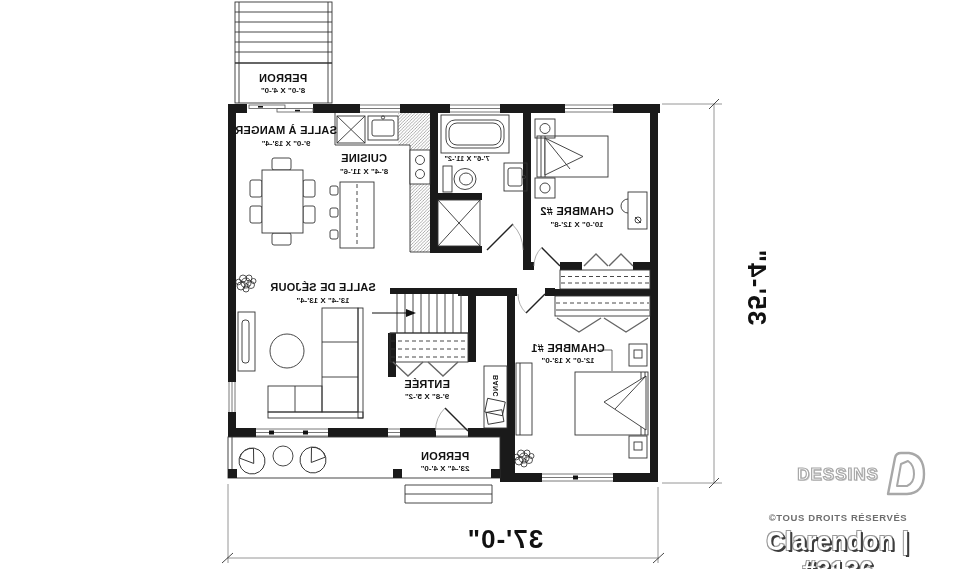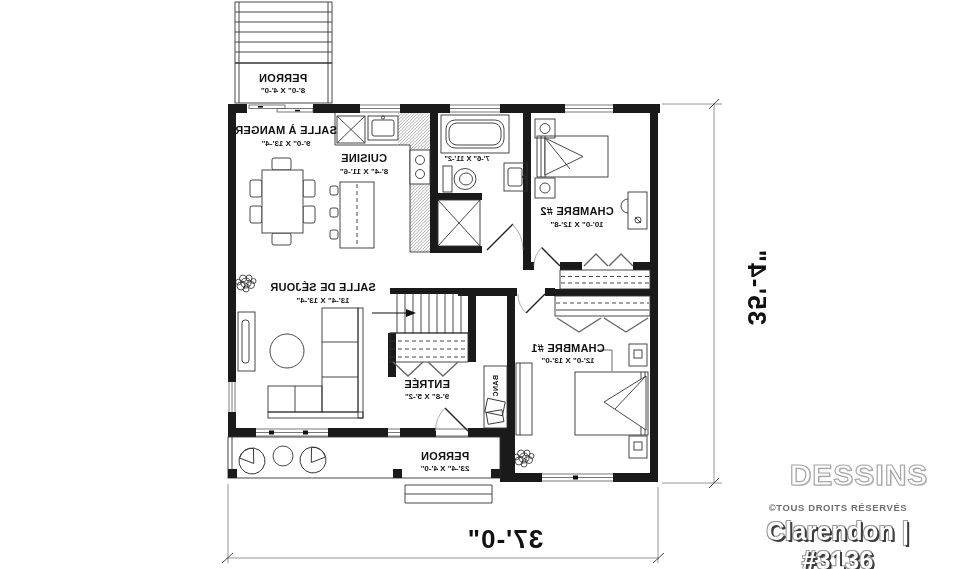--- a/index.html
+++ b/index.html
@@ -6,24 +6,24 @@
   .page{position:relative;width:960px;height:569px;background:#fff;overflow:hidden;
         font-family:"Liberation Sans",sans-serif;}
   svg text{font-family:"Liberation Sans",sans-serif;fill:#111;}
   .room-name{font-size:11px;font-weight:bold;letter-spacing:0.2px;}
   .room-dims{font-size:8px;font-weight:bold;}
   .small-dims{font-size:7.5px;font-weight:bold;}
   .big-dim{font-size:26px;font-weight:bold;letter-spacing:1px;}
   .banc-txt{font-size:7px;font-weight:bold;letter-spacing:0.5px;}
   .watermark{position:absolute;left:748px;top:450px;width:180px;text-align:center;}
   .brand-row{display:flex;align-items:center;justify-content:center;gap:6px;}
-  .brand-text{text-align:center;line-height:0.86;font-weight:bold;font-size:30px;
+  .brand-text{text-align:center;line-height:0.86;font-weight:bold;font-size:17px;
       letter-spacing:1px;color:#ffffff;-webkit-text-stroke:1.2px #a8a8a8;
       text-shadow:1px 1px 0 #cfcfcf;margin-left:48px;}
-  .rights{margin-top:2px;font-size:9.5px;font-weight:bold;color:#6e6e6e;letter-spacing:0.6px;}
+  .rights{margin-top:12px;font-size:9.5px;font-weight:bold;color:#6e6e6e;letter-spacing:0.6px;}
   .plan-name{margin-top:4px;font-size:25px;font-weight:bold;color:#ffffff;letter-spacing:0.5px;
       text-shadow:2px 1px 0 #3e3e3e,2px 2px 0 #3e3e3e,-1px -1px 0 #9a9a9a,
                   1px -1px 0 #9a9a9a,-1px 1px 0 #9a9a9a;}
 </style>
 </head>
 <body>
 
 <div class="page">
 <svg width="960" height="569" viewBox="0 0 960 569">
   <defs>

